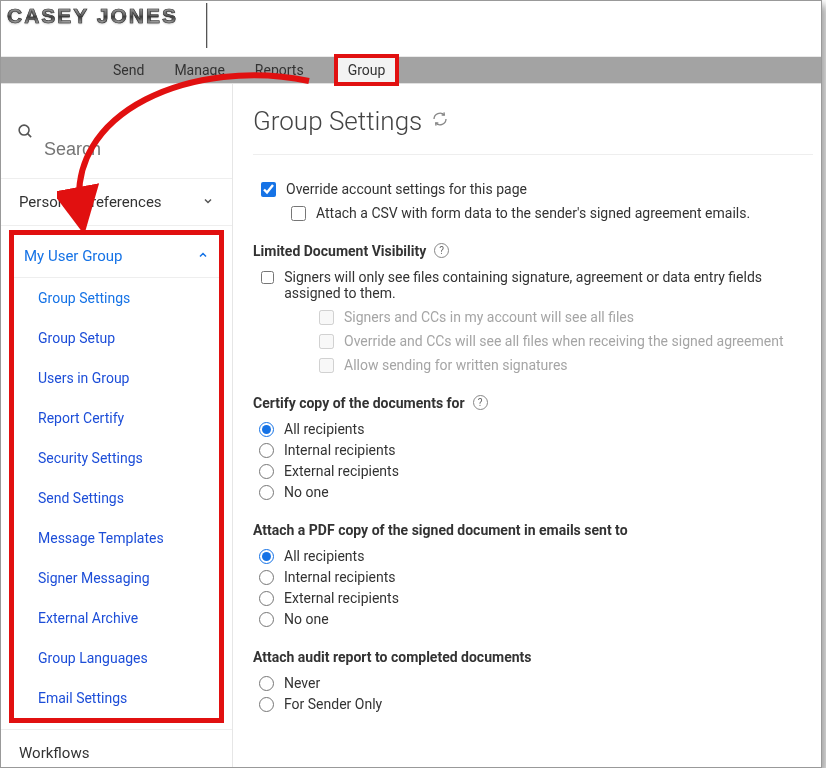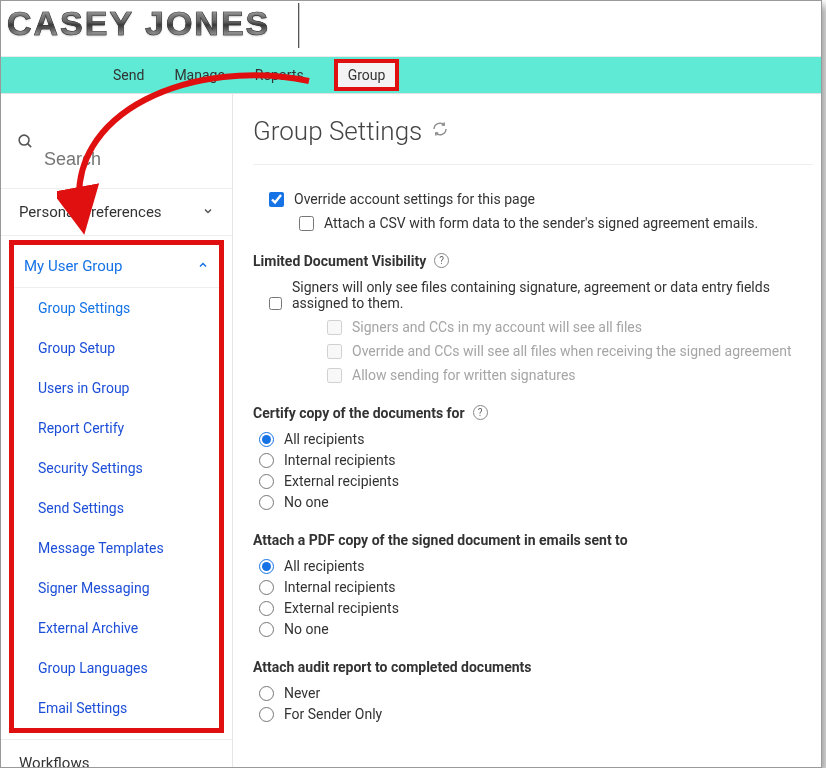--- a/index.html
+++ b/index.html
@@ -21,43 +21,43 @@
     background: #fff;
   }
   .brand-bar {
     height: 55px;
     display: flex;
     align-items: flex-start;
     padding: 2px 0 0 6px;
   }
   .brand-logo {
     font-family: Impact, "Arial Black", sans-serif;
-    font-size: 34px;
+    font-size: 21px;
     letter-spacing: 2px;
     font-weight: 900;
     background: linear-gradient(#d8d8d8, #888 45%, #4a4a4a 55%, #b8b8b8, #d8d8d8);
     -webkit-background-clip: text;
     background-clip: text;
     color: transparent;
     text-shadow: 0 1px 2px rgba(0,0,0,0.25);
     -webkit-text-stroke: 0.6px #333;
     padding-top: 1px;
   }
   .brand-sep {
     margin-left: 28px;
     width: 1px;
     height: 45px;
     background: #555;
     box-shadow: 1px 0 0 #ccc;
   }
   .topnav {
-    background: #5eead4;
+    background: #a3a3a3;
     border-top: 1px solid #eaeaea;
     border-bottom: 1px solid #e0e0e0;
-    height: 38px;
+    height: 28px;
     display: flex;
     align-items: center;
     padding-left: 112px;
     gap: 30px;
     font-size: 14px;
   }
   .topnav .tab { cursor: pointer; }
   .topnav .tab.group-tab {
     border: 4px solid #e11010;
     padding: 4px 10px;
@@ -123,21 +123,21 @@
   .page-title {
     display:flex; align-items:center; gap:10px;
     font-size: 26px;
     font-weight: 300;
     color: #444;
     padding-bottom: 18px;
     border-bottom: 1px solid #eee;
   }
   .refresh-icon { color:#888; font-size:15px; cursor:pointer; }
   .content { padding-top: 18px; font-size: 14px; }
-  .check-row { display:flex; align-items:flex-end; gap:10px; margin: 8px 16px; }
+  .check-row { display:flex; align-items:flex-start; gap:10px; margin: 8px 8px; }
   .check-row input[type=checkbox] {
     width:15px; height:15px; margin-top:1px; accent-color:#1673e6;
   }
   .indent1 { padding-left: 30px; }
   .indent2 { padding-left: 58px; color:#a5a5a5; }
   .indent2 input[type=checkbox]{ accent-color:#ccc; }
   .section-h {
     font-weight: 700; margin: 22px 0 10px 0;
     display: flex; gap: 8px;
   }

